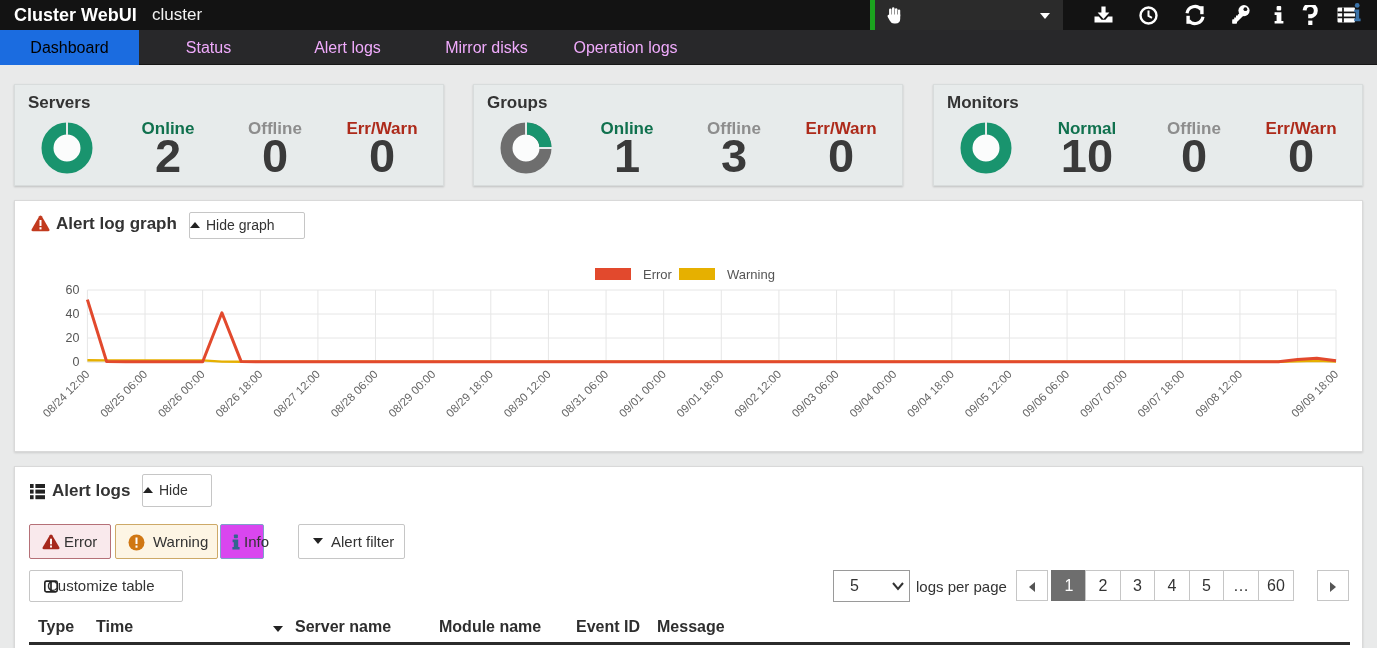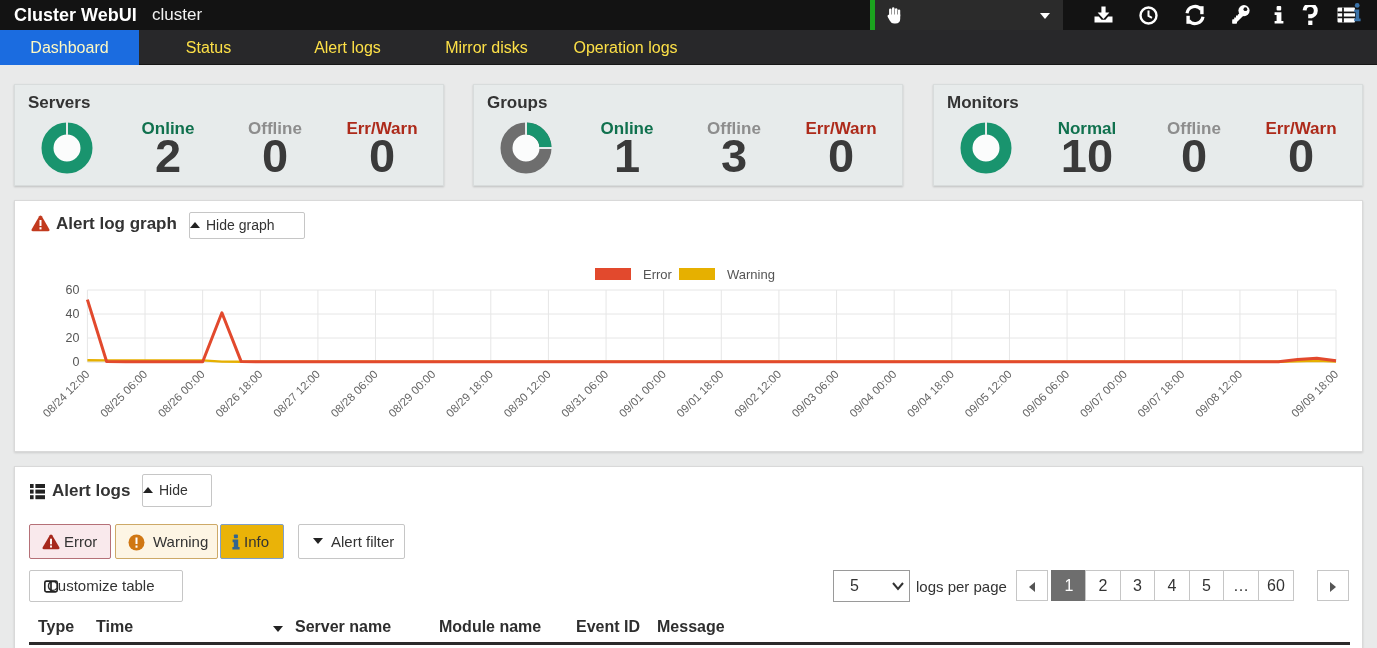--- a/index.html
+++ b/index.html
@@ -6,22 +6,22 @@
 html,body{width:1377px;height:648px;overflow:hidden;background:#e9eaea;font-family:"Liberation Sans",sans-serif;}
 .abs{position:absolute;}
 #header{position:absolute;left:0;top:0;width:1377px;height:30px;background:#131313;}
 #brand{position:absolute;left:14px;top:0;line-height:30px;color:#fff;font-size:18px;font-weight:bold;}
 #clname{position:absolute;left:152px;top:0;line-height:30px;color:#f2f2f2;font-size:17px;}
 #greenbar{position:absolute;left:870px;top:0;width:5px;height:30px;background:#1ba31e;}
 #opmode{position:absolute;left:875px;top:0;width:188px;height:30px;background:#2b2b2b;color:#fff;}
 #opmode .txt{position:absolute;left:33px;top:0;line-height:30px;font-size:17px;letter-spacing:0.2px;}
 .caret-d{display:inline-block;width:0;height:0;border-left:5px solid transparent;border-right:5px solid transparent;border-top:6px solid #fff;}
 #nav{position:absolute;left:0;top:30px;width:1377px;height:35px;background:#28282a;border-bottom:1px solid #161616;}
-.tab{position:absolute;top:0;height:35px;width:139px;text-align:center;line-height:35px;font-size:16px;color:#fde047;}
-.tab.active{background:#1b6ce0;color:#fef9c3;}
+.tab{position:absolute;top:0;height:35px;width:139px;text-align:center;line-height:35px;font-size:16px;color:#f0abfc;}
+.tab.active{background:#1b6ce0;color:#000000;}
 .card{position:absolute;top:84px;width:430px;height:102px;background:#e7ebeb;border:1px solid #d8dcdc;box-shadow:0 1px 2px rgba(0,0,0,.18);padding-left:40px;}
 .card h2{position:absolute;left:13px;top:8px;font-size:17px;color:#333;}
 .stat{position:absolute;width:130px;text-align:center;}
 .stat .lb{font-size:17px;font-weight:bold;line-height:19px;}
 .stat .num{font-size:47px;font-weight:bold;color:#3a3a3a;line-height:40px;margin-top:-2px;}
 .lb.g{color:#10714e;}
 .lb.o{color:#8d8d8d;}
 .lb.r{color:#ad2a1a;}
 .panel{position:absolute;left:14px;width:1349px;background:#fff;border:1px solid #d9d9d9;box-shadow:0 1px 2px rgba(0,0,0,.12);}
 #gpanel{top:200px;height:252px;}
@@ -268,21 +268,21 @@
     <span class="abs" style="left:34px;top:8px">Error</span>
   </div>
   <div class="fbtn" style="left:100px;width:103px;background:#fdf5e4;border:1px solid #cda967;">
     <svg class="abs" style="left:12px;top:9px" width="17" height="17" viewBox="0 0 17 17">
       <circle cx="8.5" cy="8.5" r="8" fill="#d07713"></circle>
       <rect x="7.5" y="3.5" width="2" height="6.5" fill="#fff"></rect>
       <rect x="7.5" y="11.5" width="2" height="2.2" fill="#fff"></rect>
     </svg>
     <span class="abs" style="left:37px;top:8px">Warning</span>
   </div>
-  <div class="fbtn" style="left:205px;width:64px;background:#eab308;border:1px solid #7f9fca;">
+  <div class="fbtn" style="left:205px;width:44px;background:#d946ef;border:1px solid #7f9fca;">
     <svg class="abs" style="left:11px;top:9px" width="8" height="16" viewBox="0 0 8 16">
       <g fill="#33658f">
         <rect x="1.9" y="0.4" width="4" height="3.8" rx="0.8"></rect>
         <path d="M0.6 5.6 L6.2 5.6 L6.2 13 L7.6 13 L7.6 15.5 L0.4 15.5 L0.4 13 L1.8 13 L1.8 8.2 L0.6 8.2 Z"></path>
       </g>
     </svg>
     <span class="abs" style="left:23px;top:8px">Info</span>
   </div>
   <div class="fbtn" style="left:283px;width:107px;background:#fff;border:1px solid #c6c6c6;">
     <span class="abs" style="left:14px;top:13px;width:0;height:0;border-left:5px solid transparent;border-right:5px solid transparent;border-top:6px solid #222;"></span>

